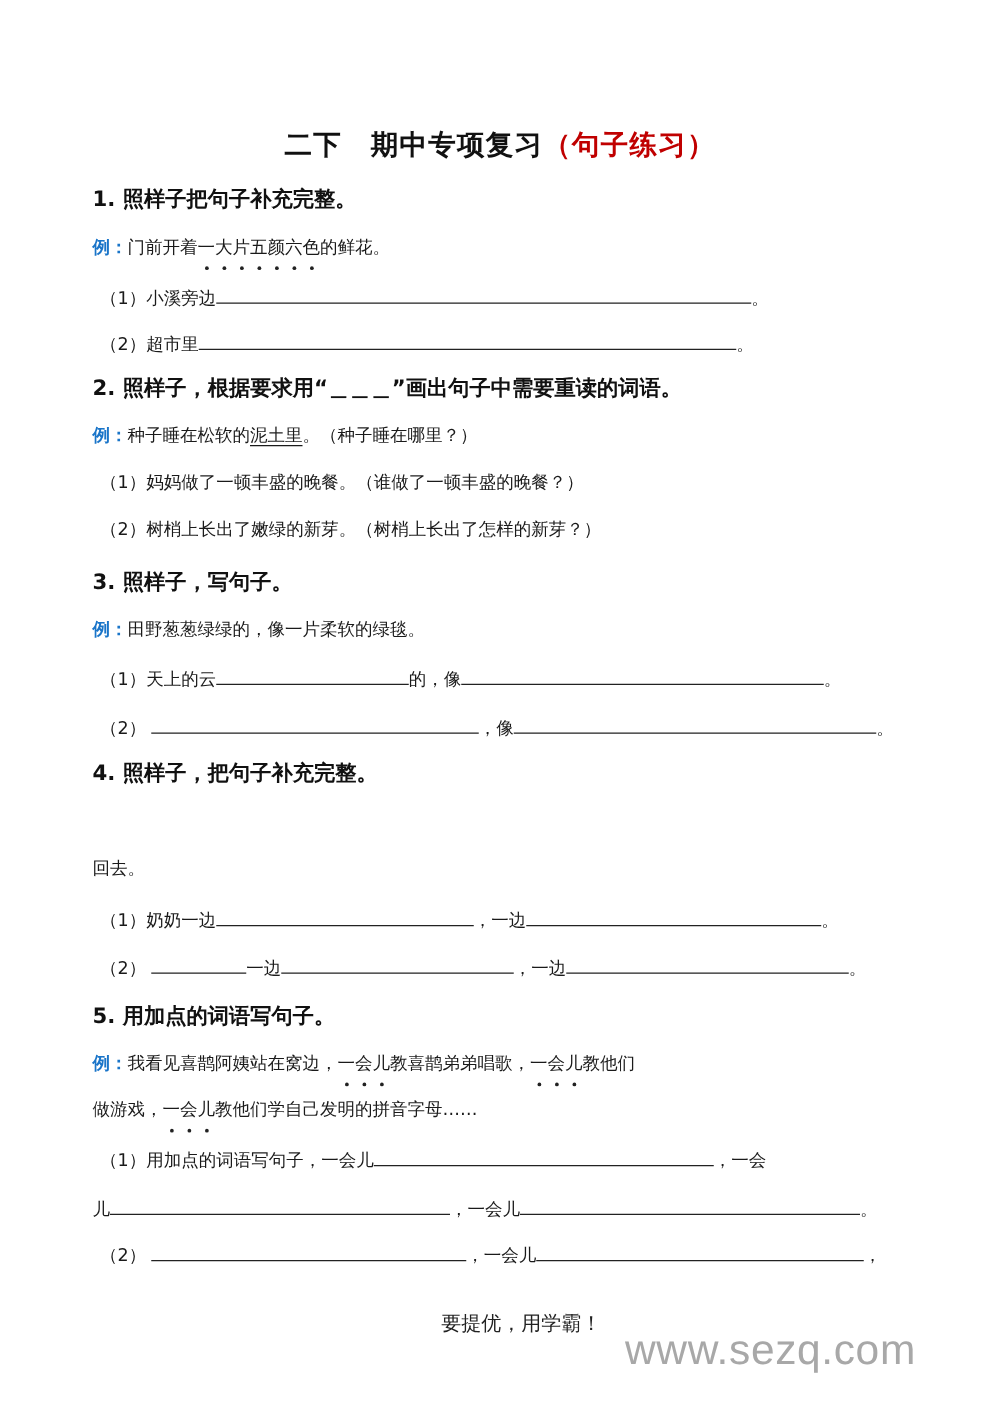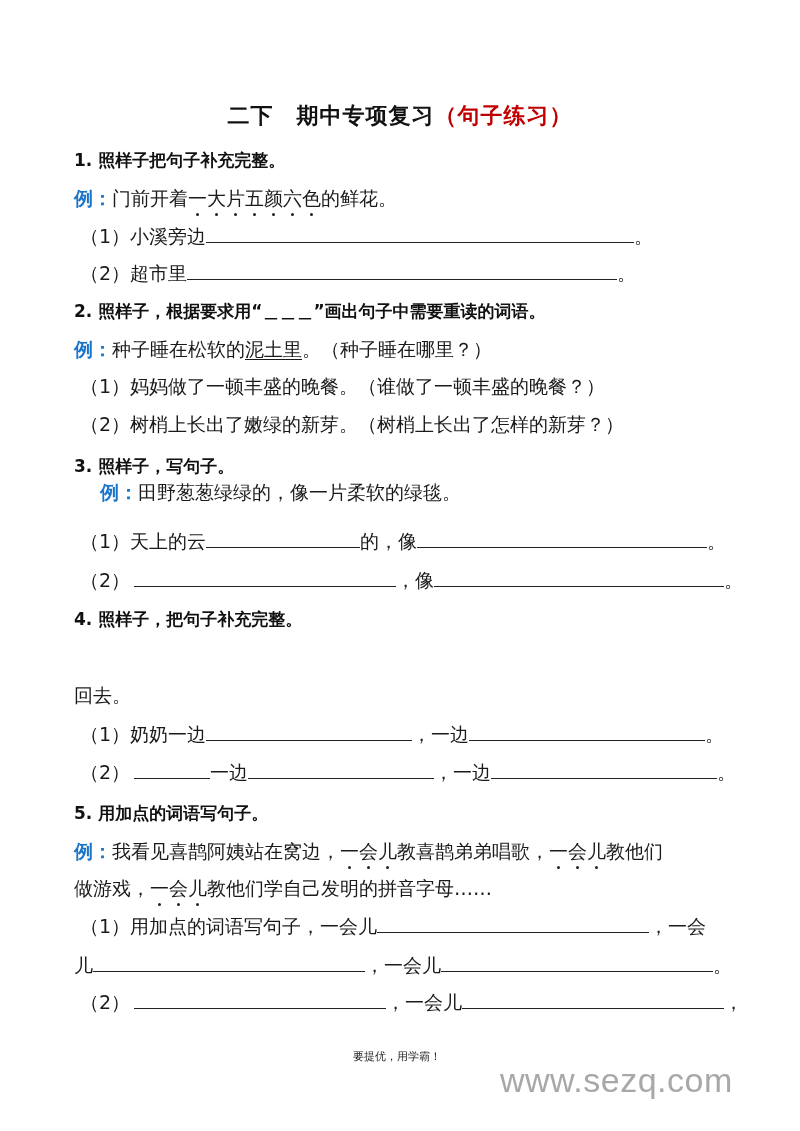--- a/index.html
+++ b/index.html
@@ -2,30 +2,30 @@
 <html><head>
 <meta charset="utf-8">
 <style>
   html, body { margin: 0; padding: 0; background: #ffffff; }
   body { width: 800px; height: 1131px; position: relative; overflow: hidden;
          font-family: "DejaVu Sans", "Liberation Sans", sans-serif; color: #1a1a1a; }
   .page { position: absolute; left: 0; top: 0; width: 800px; height: 831px; }
   .title { position: absolute; top: 101px; left: 0; width: 800px; text-align: center;
            font-size: 22px; font-weight: bold; letter-spacing: 1px; color: #111; }
   .title .red { color: #c00000; }
-  .line { position: absolute; left: 74px; font-size: 19px; white-space: nowrap; line-height: 24px; }
+  .line { position: absolute; left: 74px; font-size: 14px; white-space: nowrap; line-height: 24px; }
   .h { font-weight: bold; font-size: 17px; color: #111; }
   .ex { color: #1a75c9; font-weight: bold; }
   .blank { display: inline-block; border-bottom: 1px solid #222; height: 18px; vertical-align: baseline; }
   .dot { position: relative; display: inline-block; }
   .dot::after { content: ""; position: absolute; left: 50%; bottom: -6px; width: 3px; height: 3px;
                 margin-left: -1.5px; border-radius: 50%; background: #222; }
   .ul { text-decoration: underline; text-underline-offset: 3px; }
   .indent { left: 80px; }
-  .footer-note { position: absolute; top: 1049px; left: 353px; font-size: 11px; color: #222; }
+  .footer-note { position: absolute; top: 1049px; left: 353px; font-size: 16px; color: #222; }
   .watermark { position: absolute; top: 1061px; left: 500px; font-size: 34px; color: #a8a8a8;
                font-family: "Liberation Sans", "DejaVu Sans", sans-serif; letter-spacing: 0.5px; }
 </style>
 </head>
 <body>
 
 <div class="page">
 
   <div class="title">
     <span>二下　期中专项复习</span><span class="red">（句子练习）</span>
@@ -49,21 +49,21 @@
     <span class="ex">例：</span><span>种子睡在松软的</span><span class="ul">泥土里</span><span>。（种子睡在哪里？）</span>
   </div>
   <div class="line indent" style="top:374px;">
     <span>（1）</span><span>妈妈做了一顿丰盛的晚餐。（谁做了一顿丰盛的晚餐？）</span>
   </div>
   <div class="line indent" style="top:412px;">
     <span>（2）</span><span>树梢上长出了嫩绿的新芽。（树梢上长出了怎样的新芽？）</span>
   </div>
 
   <div class="line h" style="top:454px;">3. 照样子，写句子。</div>
-  <div class="line" style="top:480px;margin-left:26px;">
+  <div class="line" style="top:492px;">
     <span class="ex">例：</span><span>田野葱葱绿绿的，像一片柔软的绿毯。</span>
   </div>
   <div class="line indent" style="top:529px;">
     <span>（1）</span><span>天上的云</span><span class="blank" style="width:154px;"></span><span>的，像</span><span class="blank" style="width:290px;"></span><span>。</span>
   </div>
   <div class="line indent" style="top:568px;">
     <span>（2）</span><span class="blank" style="width:262px; margin-left:4px;"></span><span>，像</span><span class="blank" style="width:290px;"></span><span>。</span>
   </div>
 
   <div class="line h" style="top:607px;">4. 照样子，把句子补充完整。</div>

